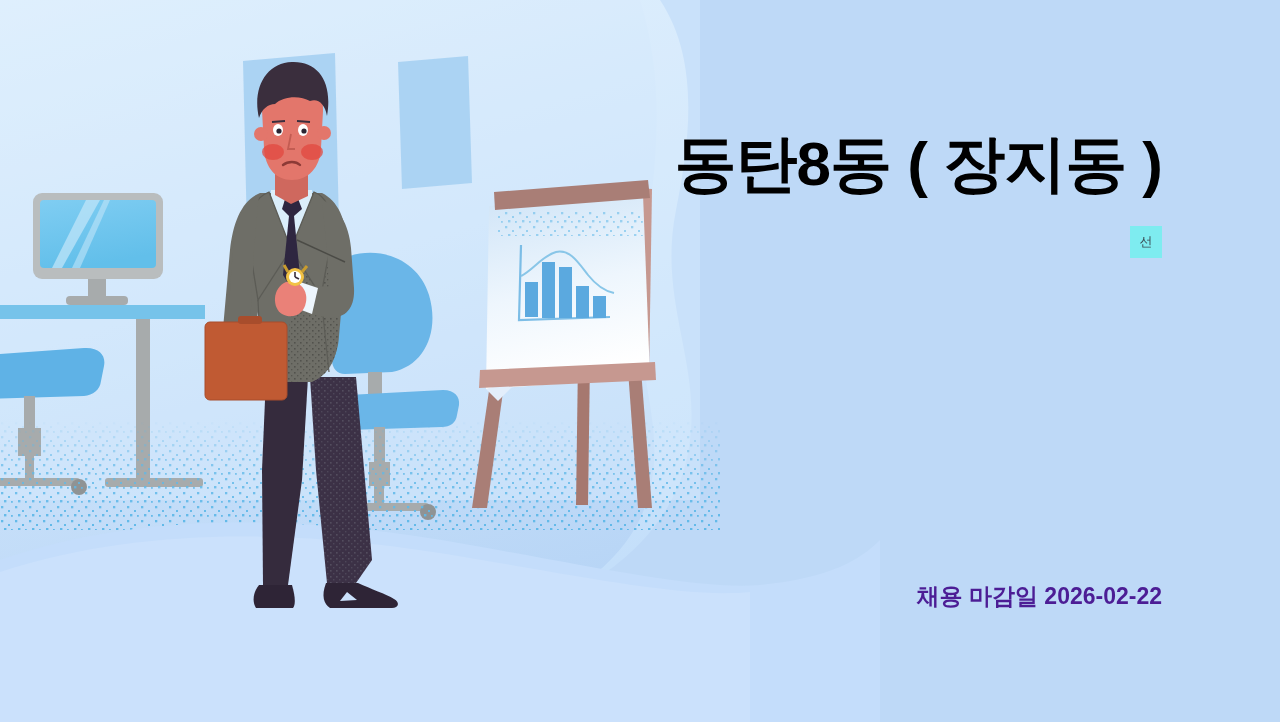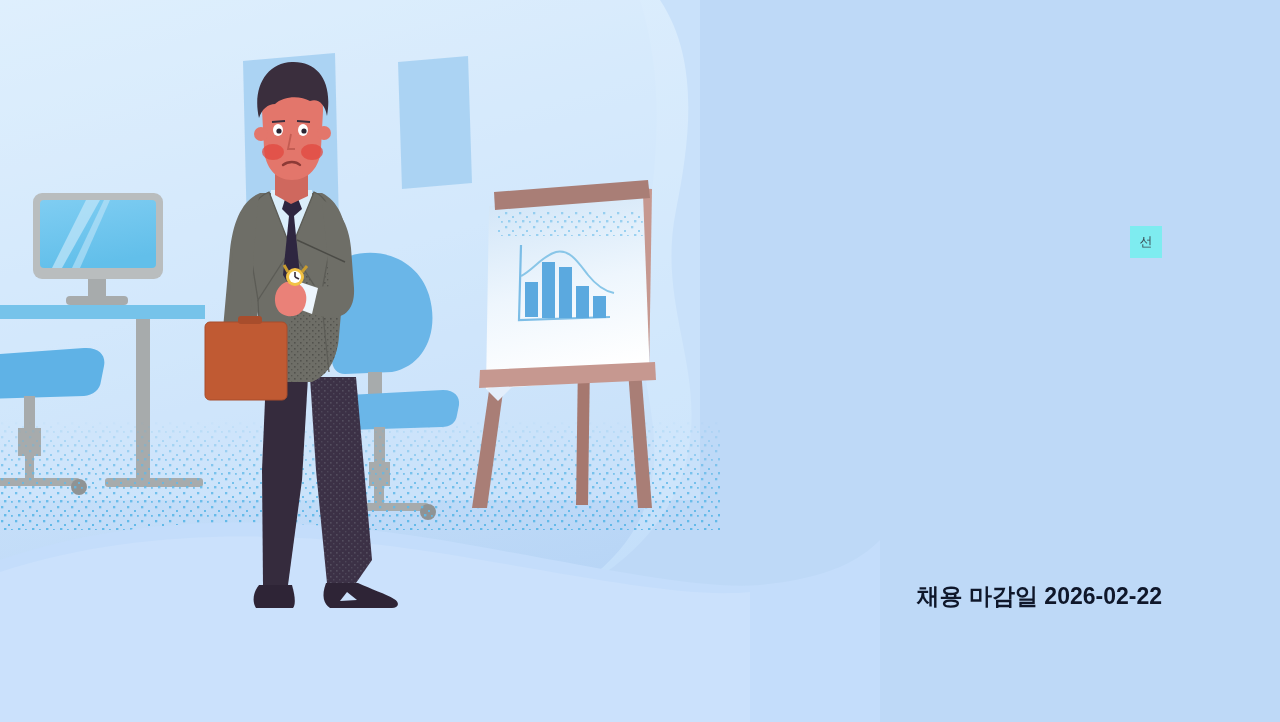--- a/index.html
+++ b/index.html
@@ -28,21 +28,21 @@
   #company-badge{
     width:32px;height:32px;background:#7eecf0;
     display:flex;align-items:center;justify-content:center;
     font-size:13px;color:#3b4a52;font-weight:normal;flex:0 0 auto;
   }
   #company-name{
     font-size:30px;font-weight:bold;color:#17181a;letter-spacing:-0.5px;
   }
   #deadline{
     position:absolute;right:118px;top:581px;
-    font-size:23px;font-weight:bold;color:#0f172a;white-space:nowrap;
+    font-size:23px;font-weight:bold;color:#4c1d95;white-space:nowrap;
   }
 </style>
 </head>
 <body>
 
 <div id="poster">
 
   <svg id="artwork" class="layer" viewBox="0 0 1280 722" preserveAspectRatio="none">
     <defs>
       <linearGradient id="bgGrad" x1="0" y1="0" x2="0.25" y2="1">
@@ -267,20 +267,21 @@
       <g>
         <rect x="205" y="322" width="82" height="78" rx="5" fill="#c05a33"></rect>
         <rect x="205" y="322" width="82" height="78" rx="5" fill="none" stroke="#a84d2c" stroke-width="1"></rect>
         <rect x="238" y="316" width="24" height="8" rx="3" fill="#a84d2c"></rect>
       </g>
     </g>
   </svg>
 
   <div id="textlayer">
 
+    <div id="title">동탄8동 ( 장지동 )</div>
 
     <div id="company-row">
       <div id="company-badge">선</div>
     </div>
 
     <div id="deadline">채용 마감일  2026-02-22</div>
   </div>
 
 </div>
 

